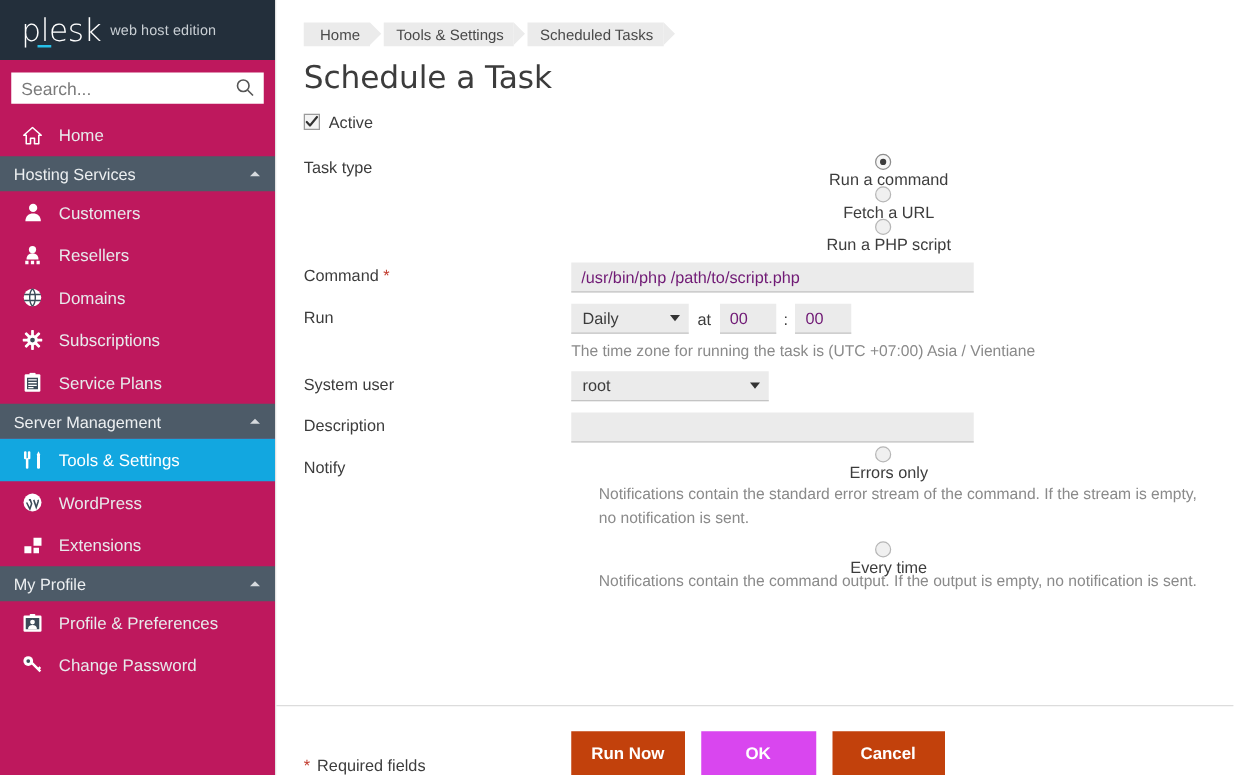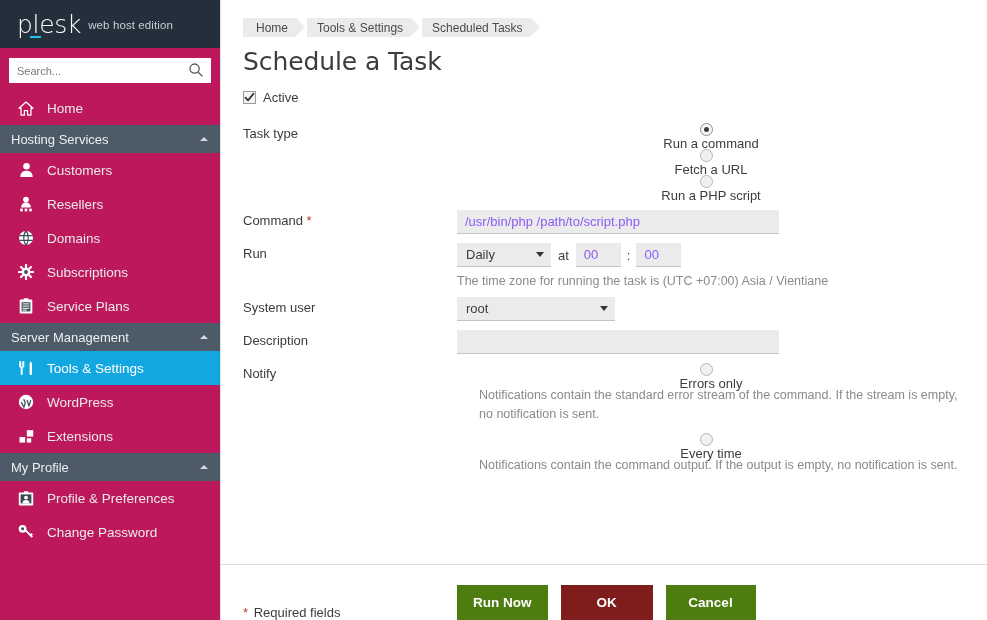--- a/index.html
+++ b/index.html
@@ -62,21 +62,21 @@
     height: 25px;
     display: flex;
     align-items: center;
   }
   .search-box input {
     border: 0; outline: 0;
     background: transparent;
     width: 100%;
     height: 100%;
     padding: 0 26px 0 8px;
-    font-size: 11px;
+    font-size: 14px;
     color: #3c4b59;
     font-family: "Liberation Sans", sans-serif;
   }
   .search-box input::placeholder { color: #7a7a7a; opacity: 1; }
   .search-icon {
     position: absolute;
     right: 7px; top: 4px;
     width: 16px; height: 16px;
     pointer-events: none;
   }
@@ -218,21 +218,21 @@
   }
   .radio-label { font-size: 13px; color: #3c3c3c; }
 
   .txt-input {
     background: #ebebeb;
     border: 0;
     border-bottom: 1px solid #c4c4c4;
     height: 24px;
     padding: 0 8px;
     font-size: 13px;
-    color: #8b5cf6;
+    color: #701a75;
     outline: 0;
     font-family: "Liberation Sans", sans-serif;
     display: block;
   }
   .cmd-input { width: 322px; }
   .desc-input { width: 322px; }
 
   .inline-run { display: flex; align-items: center; }
   .select-box {
     background: #ebebeb;
@@ -290,22 +290,22 @@
     min-width: 90px;
     border: 0;
     color: #ffffff;
     font-size: 13.5px;
     font-weight: bold;
     cursor: pointer;
     margin-right: 13px;
     padding: 0 16px;
     font-family: "Liberation Sans", sans-serif;
   }
-  .btn-gray { background: #4d7c0f; }
-  .btn-primary { background: #7f1d1d; min-width: 92px; margin-top: 28px; }
+  .btn-gray { background: #c2410c; }
+  .btn-primary { background: #d946ef; min-width: 92px; margin-top: 28px; }
 </style>
 </head>
 <body>
 
 <div id="app">
 
   <div id="sidebar">
 
     <div class="brand">
       <span class="brand-logo">
@@ -560,21 +560,21 @@
         <div class="form-label">Description</div>
         <div class="form-field">
           <input class="txt-input desc-input" type="text" value="" style="">
         </div>
       </div>
 
       <div class="form-row" style="margin-top:9px;">
         <div class="form-label">Notify</div>
         <div class="form-field">
 
-          <div class="radio-line" style="margin-bottom:0;">
+          <div class="radio-line" style="margin-bottom:0;justify-content:flex-end;">
             <span class="radio"></span>
             <span class="radio-label">Errors only</span>
           </div>
           <div class="notify-desc">Notifications contain the standard error stream of the command. If the stream is empty, no notification is sent.</div>
 
           <div class="radio-line" style="margin-bottom:0;">
             <span class="radio"></span>
             <span class="radio-label">Every time</span>
           </div>
           <div class="notify-desc">Notifications contain the command output. If the output is empty, no notification is sent.</div>

